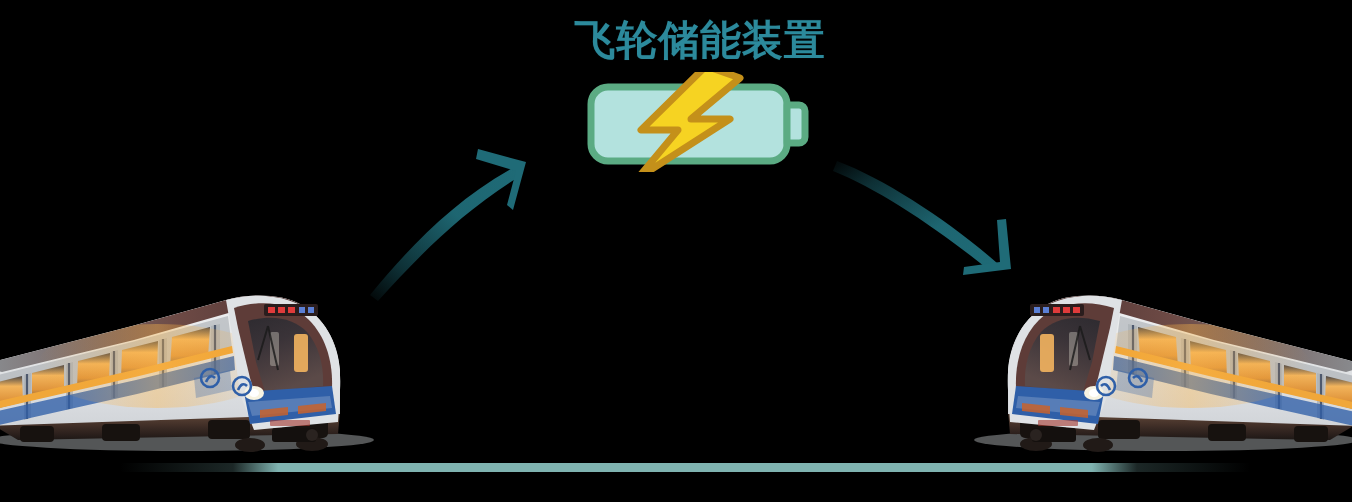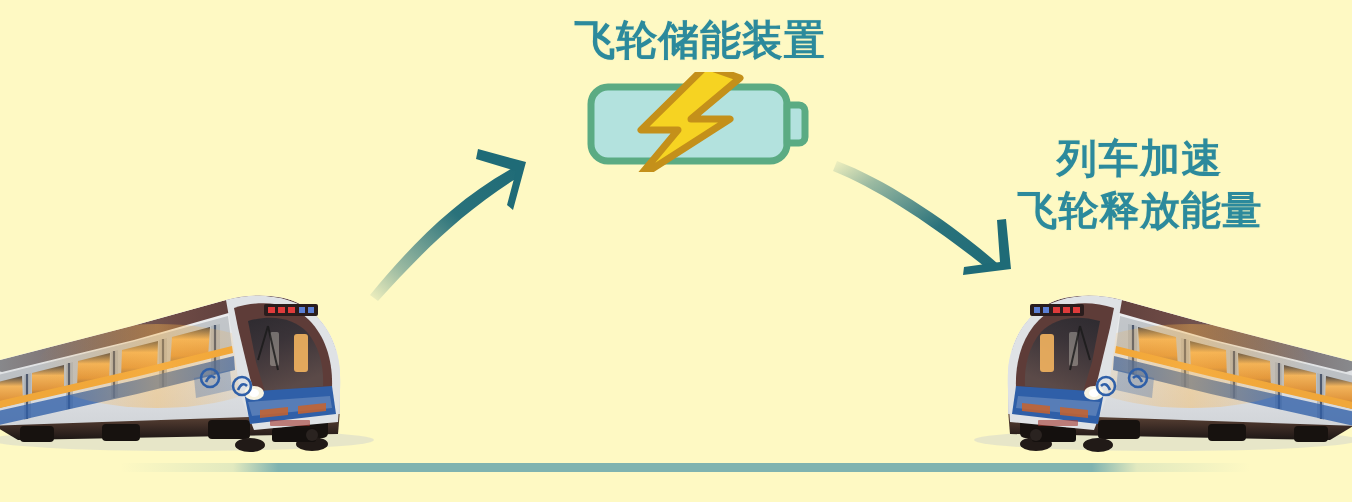--- a/index.html
+++ b/index.html
@@ -8,21 +8,21 @@
     padding: 0;
     background: #ffffff;
   }
   body {
     font-family: "DejaVu Sans", "Liberation Sans", sans-serif;
   }
   #stage {
     position: relative;
     width: 1352px;
     height: 502px;
-    background: #fef9c3;
+    background: #000000;
     overflow: hidden;
   }
 
   
   .label-block {
     position: absolute;
     text-align: center;
     color: #2c8a9c;
     font-weight: 700;
     line-height: 1.30;
@@ -130,24 +130,20 @@
         <stop offset="22%" stop-color="#1f6b77" stop-opacity="0.45"></stop>
         <stop offset="62%" stop-color="#1f6b77" stop-opacity="0.95"></stop>
         <stop offset="100%" stop-color="#1f6b77" stop-opacity="1"></stop>
       </linearGradient>
     </defs>
     <path d="M12 26 C 60 44, 124 86, 172 128 L165 136 C 116 96, 54 54, 8 36 Z" fill="url(#glRight)"></path>
     <path d="M181 84 L186 134 L138 140 L139 132 L175 127 L172 85 Z" fill="#1f6b77"></path>
   </svg>
 
 
-  <div id="right-label" class="label-block">
-    <span class="label-line">列车加速</span>
-    <span class="label-line">飞轮释放能量</span>
-  </div>
 
   <svg id="ground-bar" viewBox="0 0 1130 12" preserveAspectRatio="none" xmlns="http://www.w3.org/2000/svg">
     <defs>
       <linearGradient id="gbar" x1="0" y1="0" x2="1" y2="0">
         <stop offset="0%" stop-color="#7fb3b0" stop-opacity="0"></stop>
         <stop offset="10%" stop-color="#7fb3b0" stop-opacity="0.22"></stop>
         <stop offset="14%" stop-color="#7fb3b0" stop-opacity="1"></stop>
         <stop offset="86%" stop-color="#7fb3b0" stop-opacity="1"></stop>
         <stop offset="90%" stop-color="#7fb3b0" stop-opacity="0.22"></stop>
         <stop offset="100%" stop-color="#7fb3b0" stop-opacity="0"></stop>

